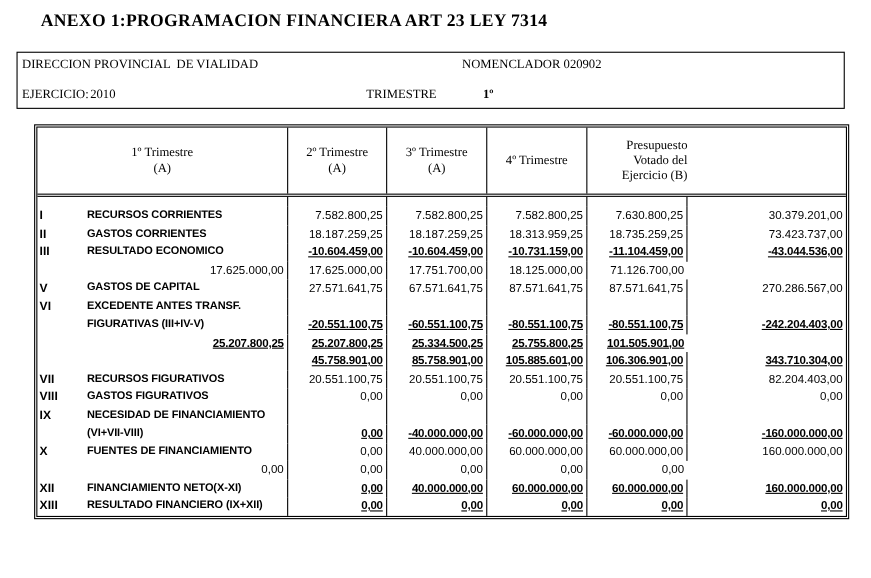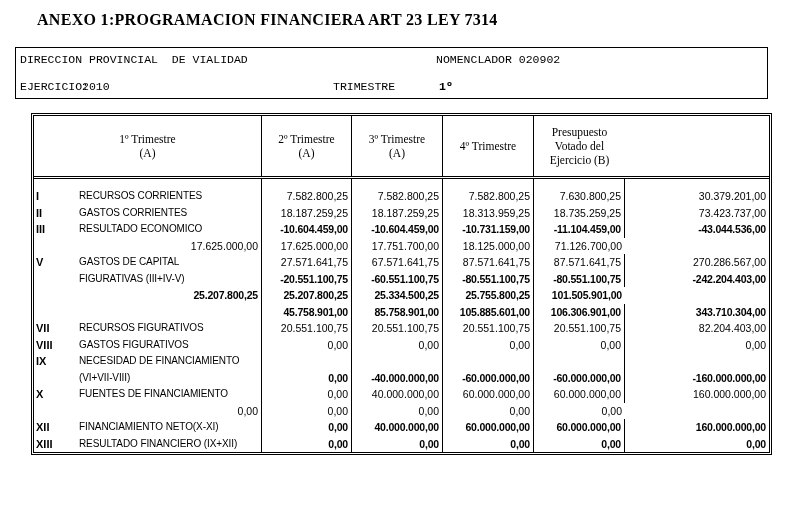--- a/index.html
+++ b/index.html
@@ -15,25 +15,25 @@
     position: absolute; left: 37px; top: 11px;
     font-family: "Liberation Serif", serif;
     font-weight: bold; font-size: 16px; letter-spacing: 0.3px;
     white-space: pre;
   }
   
   .info-box {
     position: absolute; left: 15px; top: 47px;
     width: 753px; height: 52px;
     border: 1px solid #000; box-sizing: border-box;
-    font-family: Liberation Mono, monospace; font-size: 11.5px;
+    font-family: Liberation Serif, serif; font-size: 11.5px;
   }
   .info-box span { position: absolute; white-space: pre; }
   .ib-entity        { left: 4px;   top: 5px; }
-  .ib-nomenclador   { left: 420px; top: 5px; text-align: center; }
+  .ib-nomenclador   { left: 404px; top: 5px; text-align: center; }
   .ib-ejercicio-lbl { left: 4px;   top: 32px; }
   .ib-ejercicio-val { left: 66px;  top: 32px; }
   .ib-trimestre-lbl { left: 317px; top: 32px; }
   .ib-trimestre-val { left: 423px; top: 32px; font-weight: bold; }
   
   .ftable {
     position: absolute; left: 31px; top: 113px;
     width: 741px;
     border: 3px double #000; box-sizing: border-box;
     background: #fff;
@@ -43,42 +43,42 @@
     grid-template-columns: 228px 90px 91px 91px 91px 1fr;
   }
   .thead { height: 60px; border-bottom: 3px double #000; }
   .th {
     border-right: 1px solid #000;
     display: flex; flex-direction: column;
     justify-content: center; align-items: center;
     font-family: "Liberation Serif", serif;
     font-size: 11.5px; line-height: 14px; text-align: center;
   }
-  .th:last-child { border-right: none; }
+  .th:last-child { border-right: none; align-items: flex-end; }
   .th.concept { font-size: 12px; letter-spacing: 0.6px; }
   .trow { height: 16.5px; }
   .trow.spacer { height: 9px; }
   .td {
     border-right: 1px solid #000;
     overflow: hidden; white-space: nowrap;
   }
   .td:last-child { border-right: none; }
   .td.num {
     text-align: right; padding-right: 3px;
     font-size: 10.5px; line-height: 16.5px;
   }
-  .trow.bold .td.num { font-weight: bold; letter-spacing: -0.2px; }
+  .trow.bold .td.num { font-weight: bold; letter-spacing: -0.2px; text-decoration: underline; }
   .td.concept { display: flex; }
   .numeral {
     width: 33px; flex: 0 0 33px; padding-left: 2px;
     font-weight: bold; font-size: 11px; line-height: 16px;
     box-sizing: border-box;
   }
   .rowlabel {
-    font-weight: normal; font-size: 10px; line-height: 16.5px;
+    font-weight: bold; font-size: 10px; line-height: 16.5px;
     letter-spacing: -0.1px;
     padding-left: 12px;
   }
 </style>
 </head>
 <body>
 
 <div class="title">ANEXO 1:PROGRAMACION FINANCIERA ART 23 LEY 7314</div>
 
 <div class="info-box">
@@ -171,20 +171,31 @@
         <div class="td concept">
           <span class="numeral">V</span>
           <span class="rowlabel">GASTOS DE CAPITAL</span>
         </div>
         <div class="td num">27.571.641,75</div>
         <div class="td num">67.571.641,75</div>
         <div class="td num">87.571.641,75</div>
         <div class="td num">87.571.641,75</div>
         <div class="td num">270.286.567,00</div>
       </div>
+      <div class="trow">
+        <div class="td concept">
+          <span class="numeral">VI</span>
+          <span class="rowlabel">EXCEDENTE ANTES TRANSF.</span>
+        </div>
+        <div class="td num"></div>
+        <div class="td num"></div>
+        <div class="td num"></div>
+        <div class="td num"></div>
+        <div class="td num"></div>
+      </div>
       <div class="trow bold">
         <div class="td concept">
           <span class="numeral"></span>
           <span class="rowlabel">FIGURATIVAS (III+IV-V)</span>
         </div>
         <div class="td num">-20.551.100,75</div>
         <div class="td num">-60.551.100,75</div>
         <div class="td num">-80.551.100,75</div>
         <div class="td num">-80.551.100,75</div>
         <div class="td num">-242.204.403,00</div>

